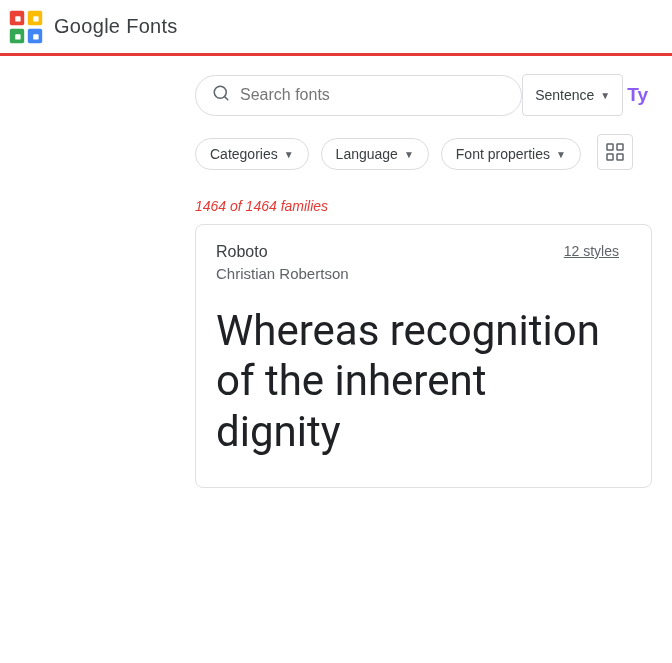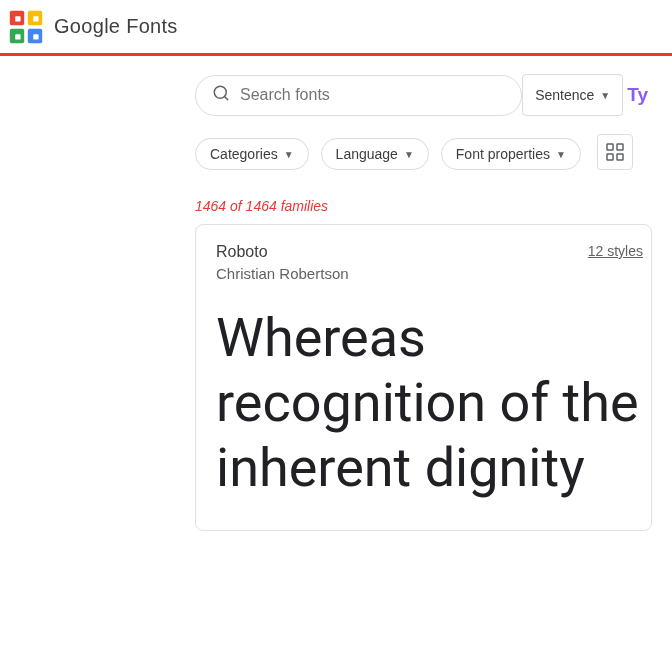--- a/index.html
+++ b/index.html
@@ -120,21 +120,21 @@
       font-style: italic;
     }
 
     
     .font-cards {
       padding: 0 20px 20px 195px;
     }
     .font-card {
       border: 1px solid #e0e0e0;
       border-radius: 8px;
-      padding: 18px 8px 30px 20px;
+      padding: 18px 32px 30px 20px;
       background: #fff;
     }
     .font-card-header {
       display: flex;
       justify-content: space-between;
       align-items: flex-start;
       margin-bottom: 4px;
     }
     .font-name {
       font-size: 16px;
@@ -145,21 +145,21 @@
       font-size: 14px;
       color: #5f6368;
       text-decoration: underline;
     }
     .font-author {
       font-size: 15px;
       color: #5f6368;
       margin-bottom: 24px;
     }
     .font-preview {
-      font-size: 54px;
+      font-size: 42px;
       color: #202124;
       line-height: 1.2;
       font-family: 'Roboto', 'Arial', sans-serif;
       font-weight: 400;
     }
   </style>
 </head>
 <body>
 
 <header class="header">

